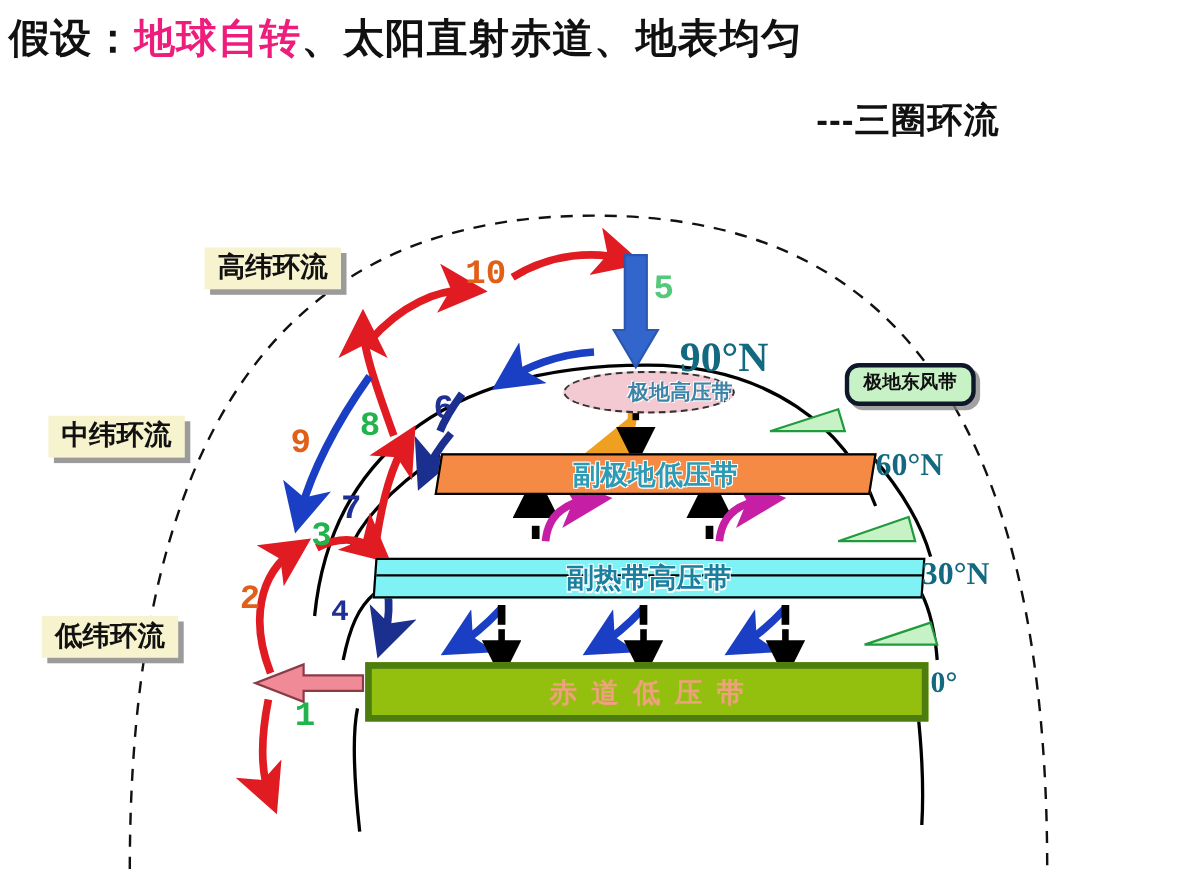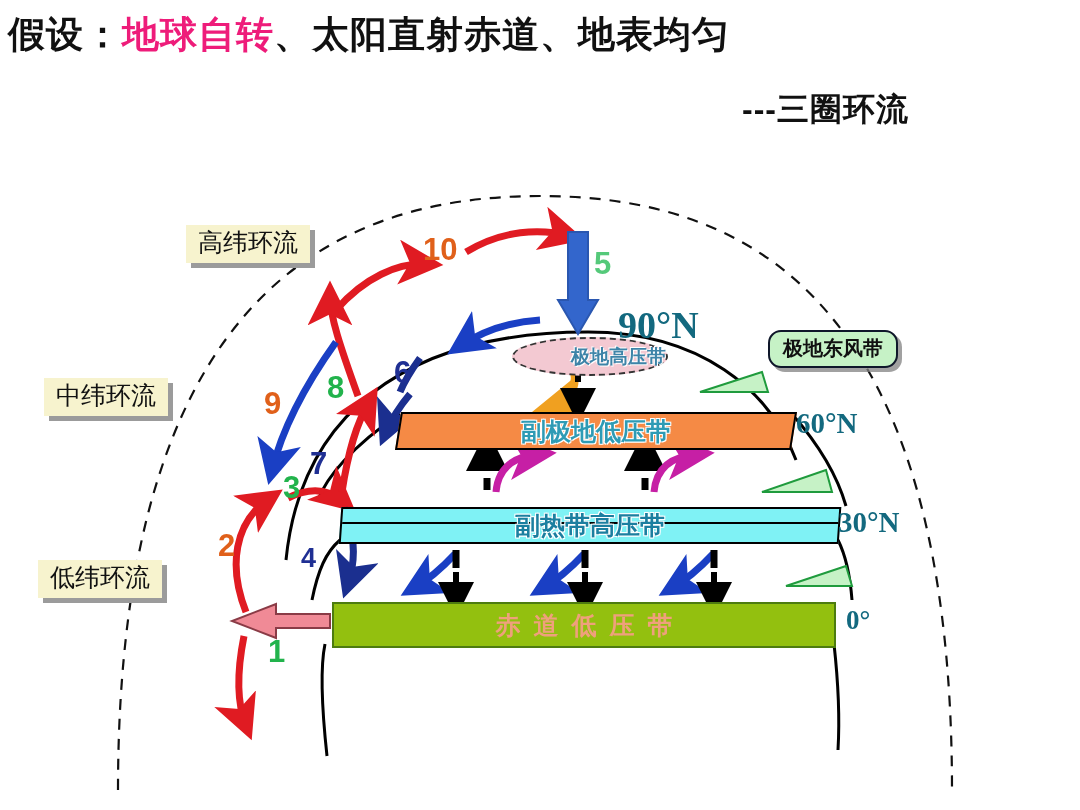--- a/index.html
+++ b/index.html
@@ -25,36 +25,36 @@
     font-size:32px;font-weight:bold;color:#111;
     letter-spacing:1px;white-space:nowrap;
     font-family:Liberation Sans, sans-serif;
   }
 
   
   .cell-label{
     position:absolute;
     background:#f7f3ce;
     color:#111;
-    font-size:25px;font-weight:normal;
+    font-size:25px;font-weight:bold;
     padding:4px 12px 5px 12px;
     box-shadow:5px 5px 0 #9b9b9b;
     white-space:nowrap;
     font-family:"DejaVu Sans","Liberation Sans",sans-serif;
     line-height:1.15;
   }
 
   
   .callout{
     position:absolute;
     background:#c6f2c6;
-    border:2px solid #0f172a;
+    border:4px solid #0f172a;
     border-radius:13px;
     color:#111;
-    font-size:20px;font-weight:bold;
+    font-size:17px;font-weight:bold;
     padding:5px 13px 6px 13px;
     white-space:nowrap;
     box-shadow:4px 4px 0 rgba(130,130,130,.75);
     font-family:"DejaVu Sans","Liberation Sans",sans-serif;
     line-height:1.15;
   }
 
   
   .lat{
     position:absolute;
@@ -88,21 +88,21 @@
   }
   .band-subtrop .band-text{
     color:#1b7fa0;transform:skewX(4deg);
     text-shadow:1px 1px 0 #fff,-1px -1px 0 #fff,1px -1px 0 #fff,-1px 1px 0 #fff;
   }
   .band-subtrop::after{
     content:"";position:absolute;left:0;right:0;top:13px;height:2px;background:#000;z-index:1;
   }
   .band-equator{
     left:332px;top:602px;width:500px;height:42px;
-    background:#93c00f;border:2px solid #4d7c0f;
+    background:#93c00f;border:6px solid #4d7c0f;
   }
   .band-equator .band-text{
     color:#efa07c;letter-spacing:13px;padding-left:13px;
   }
 
   
   .polar-high{
     position:absolute;left:512px;top:337px;width:152px;height:35px;
     background:#f3c9d2;border:2px dashed #333;border-radius:50%;
     display:flex;align-items:center;justify-content:flex-end;
@@ -110,21 +110,21 @@
   .polar-high span{
     font-size:19px;font-weight:bold;color:#3e84a8;
     font-family:"DejaVu Sans","Liberation Sans",sans-serif;
     text-shadow:1px 1px 0 #fff,-1px -1px 0 #fff;
     white-space:nowrap;
   }
 
   
   .num{
     position:absolute;font-size:31px;font-weight:bold;
-    font-family:Liberation Sans, sans-serif;
+    font-family:Liberation Mono, monospace;
     white-space:nowrap;
   }
 
   svg.overlay{position:absolute;left:0;top:0;width:1080px;height:810px;overflow:visible;}
 </style>
 </head>
 <body>
 
 <div id="stage">
 

